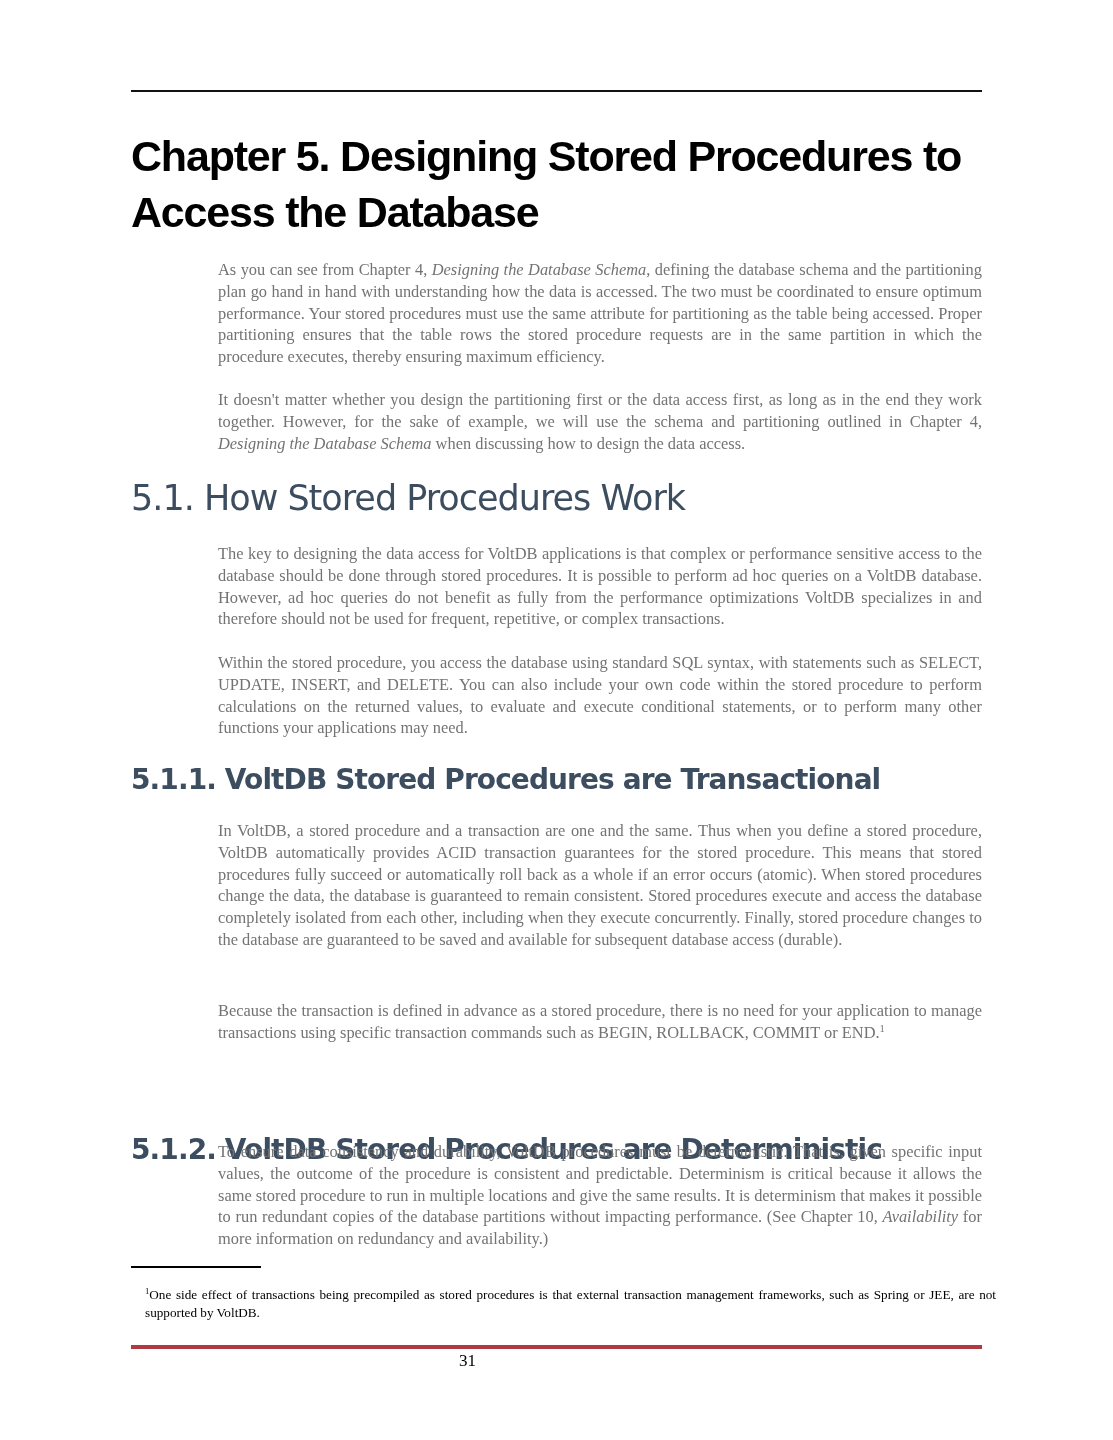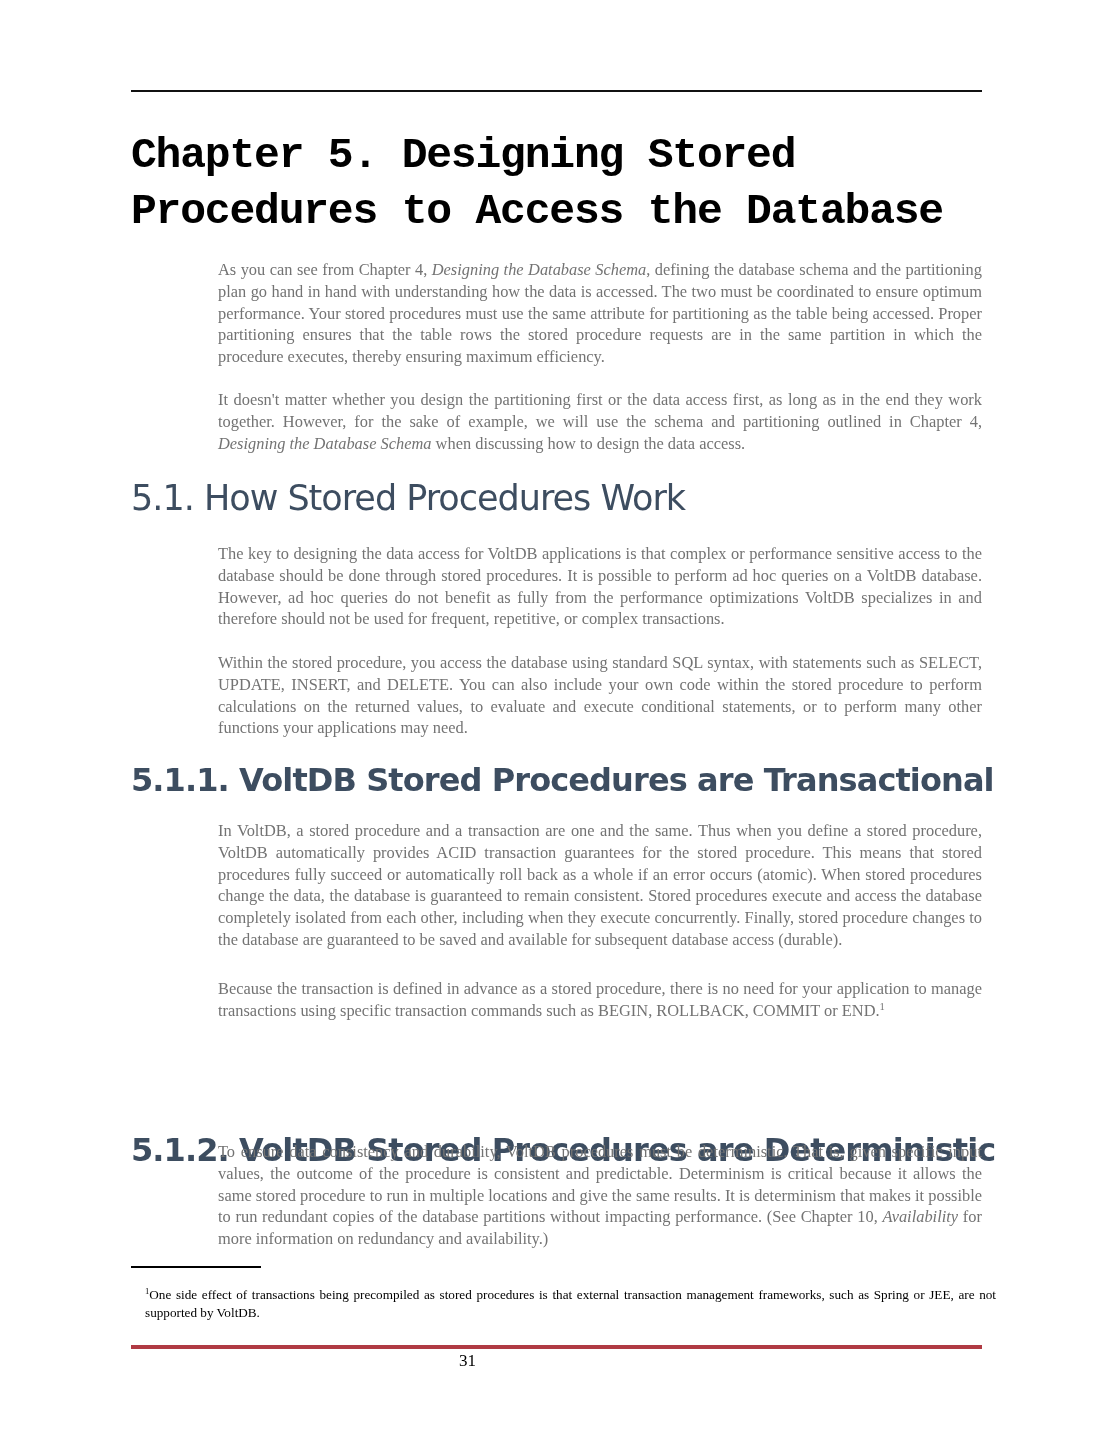--- a/index.html
+++ b/index.html
@@ -1,31 +1,31 @@
 <!DOCTYPE html>
 <html><head>
   <meta charset="utf-8">
   <style>
     html, body { margin: 0; padding: 0; background: #ffffff; }
     body { width: 1113px; height: 1440px; position: relative; overflow: hidden; color: #000; }
     .rule-top { position: absolute; left: 131px; top: 90px; width: 851px; height: 2px; background: #111; }
     .rule-bottom { position: absolute; left: 131px; top: 1345px; width: 851px; height: 4px; background: #b03a43; }
     .chapter-title {
       position: absolute; left: 131px; top: 128px; width: 870px; margin: 0;
-      font-family: Liberation Mono, monospace; font-weight: bold; font-size: 43px; line-height: 56px;
+      font-family: Liberation Sans, sans-serif; font-weight: bold; font-size: 43px; line-height: 56px;
       letter-spacing: -1.2px; color: #000;
     }
     .h2 {
       position: absolute; left: 131px; margin: 0;
       font-family: "DejaVu Sans", sans-serif; font-weight: normal; font-size: 35px; line-height: 42px;
       letter-spacing: -1px; color: #3d4d60;
     }
     .h3 {
       position: absolute; left: 131px; margin: 0;
-      font-family: "DejaVu Sans", sans-serif; font-weight: bold; font-size: 32px; line-height: 36px;
+      font-family: "DejaVu Sans", sans-serif; font-weight: bold; font-size: 28px; line-height: 36px;
       letter-spacing: -0.9px; color: #3d4d60;
     }
     .para {
       position: absolute; left: 218px; width: 764px; margin: 0;
       font-family: "Liberation Serif", serif; font-size: 16.4px; line-height: 21.8px;
       text-align: justify; color: #737373;
     }
     .para i { font-style: italic; }
     .fn-rule { position: absolute; left: 131px; top: 1266px; width: 130px; height: 2px; background: #000; }
     .footnote {
@@ -50,21 +50,21 @@
 <p class="para" style="top:389px"><span>It doesn't matter whether you design the partitioning first or the data access first, as long as in the end they work together. However, for the sake of example, we will use the schema and partitioning outlined in Chapter 4, </span><i>Designing the Database Schema</i><span> when discussing how to design the data access.</span></p>
 
 <h2 class="h2" style="top:477px">5.1. How Stored Procedures Work</h2>
 
 <p class="para" style="top:543px">The key to designing the data access for VoltDB applications is that complex or performance sensitive access to the database should be done through stored procedures. It is possible to perform ad hoc queries on a VoltDB database. However, ad hoc queries do not benefit as fully from the performance optimizations VoltDB specializes in and therefore should not be used for frequent, repetitive, or complex transactions.</p>
 <p class="para" style="top:652px">Within the stored procedure, you access the database using standard SQL syntax, with statements such as SELECT, UPDATE, INSERT, and DELETE. You can also include your own code within the stored procedure to perform calculations on the returned values, to evaluate and execute conditional statements, or to perform many other functions your applications may need.</p>
 
 <h3 class="h3" style="top:762px">5.1.1. VoltDB Stored Procedures are Transactional</h3>
 
 <p class="para" style="top:820px">In VoltDB, a stored procedure and a transaction are one and the same. Thus when you define a stored procedure, VoltDB automatically provides ACID transaction guarantees for the stored procedure. This means that stored procedures fully succeed or automatically roll back as a whole if an error occurs (atomic). When stored procedures change the data, the database is guaranteed to remain consistent. Stored procedures execute and access the database completely isolated from each other, including when they execute concurrently. Finally, stored procedure changes to the database are guaranteed to be saved and available for subsequent database access (durable).</p>
-<p class="para" style="top:978px"><span>Because the transaction is defined in advance as a stored procedure, there is no need for your application to manage transactions using specific transaction commands such as BEGIN, ROLLBACK, COMMIT or END.</span><sup>1</sup></p>
+<p class="para" style="top:1000px"><span>Because the transaction is defined in advance as a stored procedure, there is no need for your application to manage transactions using specific transaction commands such as BEGIN, ROLLBACK, COMMIT or END.</span><sup>1</sup></p>
 
 <h3 class="h3" style="top:1132px">5.1.2. VoltDB Stored Procedures are Deterministic</h3>
 
 <p class="para" style="top:1141px"><span>To ensure data consistency and durability, VoltDB procedures must be deterministic. That is, given specific input values, the outcome of the procedure is consistent and predictable. Determinism is critical because it allows the same stored procedure to run in multiple locations and give the same results. It is determinism that makes it possible to run redundant copies of the database partitions without impacting performance. (See Chapter 10, </span><i>Availability</i><span> for more information on redundancy and availability.)</span></p>
 
 <div class="fn-rule"></div>
 <p class="footnote"><sup>1</sup><span>One side effect of transactions being precompiled as stored procedures is that external transaction management frameworks, such as Spring or JEE, are not supported by VoltDB.</span></p>
 
 <div class="rule-bottom"></div>
 <div class="page-number">31</div>

